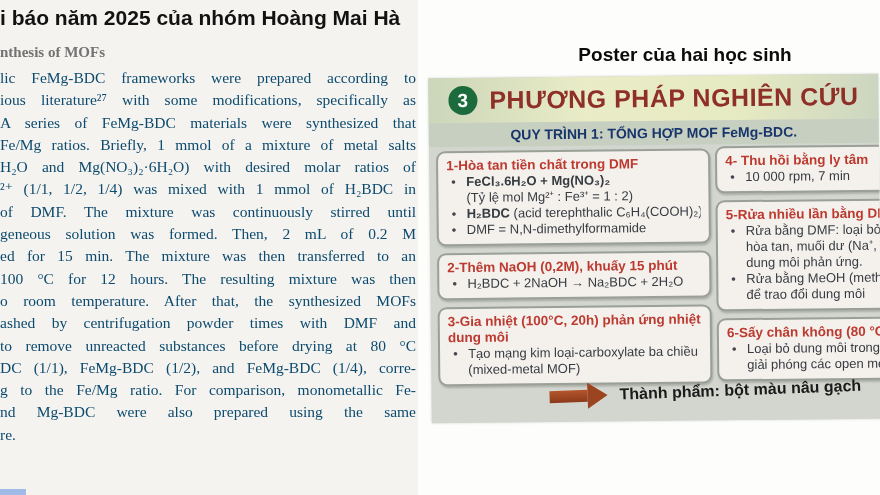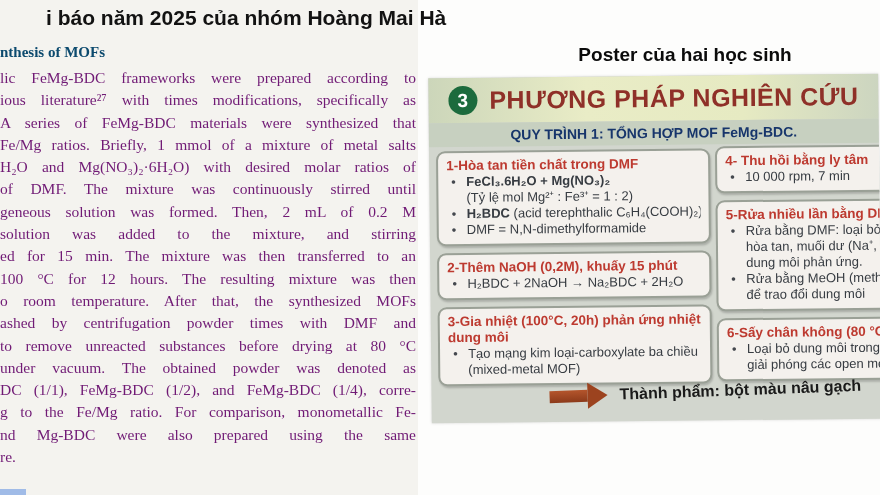--- a/index.html
+++ b/index.html
@@ -8,31 +8,31 @@
     background:#fdfdfc;font-family:"Liberation Sans",sans-serif;
   }
   
   .left-page{
     position:absolute;left:0;top:0;width:418px;height:495px;
     background:#f4f3ef;
   }
   .paper-title{
     position:absolute;left:0;top:6px;width:418px;
     font-family:"Liberation Sans",sans-serif;font-weight:bold;
-    font-size:21px;color:#121212;white-space:nowrap;overflow:hidden;margin-left:46px;
+    font-size:21px;color:#121212;white-space:nowrap;overflow:hidden;
   }
   .section-heading{
     position:absolute;left:0;top:44px;
     font-family:"Liberation Serif","DejaVu Serif",serif;
-    font-weight:bold;font-size:15px;color:#0c4a6e;
+    font-weight:bold;font-size:15px;color:#737373;
   }
   .paper-body{
     position:absolute;left:0;top:67px;width:416px;
     font-family:"Liberation Serif","DejaVu Serif",serif;
-    font-size:15.5px;color:#701a75;
+    font-size:15.5px;color:#0c4a6e;
   }
   .bline{
     height:22.3px;line-height:22.3px;overflow:hidden;
     text-align:justify;text-align-last:justify;
   }
   .bline.nojust{text-align-last:left;}
   .link-frag{
     position:absolute;left:0;top:489px;width:26px;height:6px;
     background:#5b8de0;opacity:.55;
   }
@@ -100,33 +100,32 @@
   .result-text{font-weight:bold;font-size:16px;color:#1a1a1a;white-space:nowrap;}
 </style>
 </head>
 <body>
 
 <div class="left-page">
   <div class="paper-title">i báo năm 2025 của nhóm Hoàng Mai Hà</div>
   <div class="section-heading">nthesis of MOFs</div>
   <div class="paper-body">
       <div class="bline">lic FeMg-BDC frameworks were prepared according to</div>
-      <div class="bline">ious literature²⁷ with times modifications, specifically as</div>
+      <div class="bline">ious literature²⁷ with some modifications, specifically as</div>
       <div class="bline">A series of FeMg-BDC materials were synthesized that</div>
       <div class="bline">Fe/Mg ratios. Briefly, 1 mmol of a mixture of metal salts</div>
       <div class="bline">H₂O and Mg(NO₃)₂·6H₂O) with desired molar ratios of</div>
+      <div class="bline">²⁺ (1/1, 1/2, 1/4) was mixed with 1 mmol of H₂BDC in</div>
       <div class="bline">of DMF. The mixture was continuously stirred until</div>
       <div class="bline">geneous solution was formed. Then, 2 mL of 0.2 M</div>
-      <div class="bline">solution was added to the mixture, and stirring</div>
       <div class="bline">ed for 15 min. The mixture was then transferred to an</div>
       <div class="bline">100 °C for 12 hours. The resulting mixture was then</div>
       <div class="bline">o room temperature. After that, the synthesized MOFs</div>
       <div class="bline">ashed by centrifugation powder times with DMF and</div>
       <div class="bline">to remove unreacted substances before drying at 80 °C</div>
-      <div class="bline">under vacuum. The obtained powder was denoted as</div>
       <div class="bline">DC (1/1), FeMg-BDC (1/2), and FeMg-BDC (1/4), corre-</div>
       <div class="bline">g to the Fe/Mg ratio. For comparison, monometallic Fe-</div>
       <div class="bline">nd Mg-BDC were also prepared using the same</div>
       <div class="bline nojust">re.</div>
     </div>
   <div class="link-frag"></div>
 </div>
 
 <div class="caption">Poster của hai học sinh</div>
 

